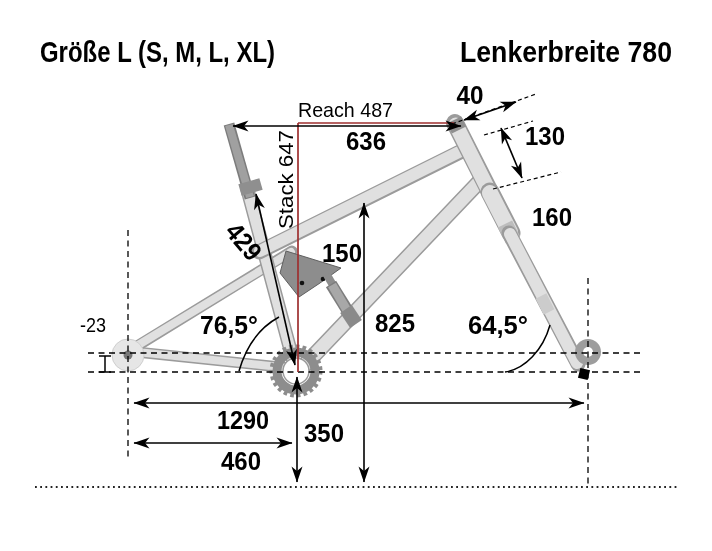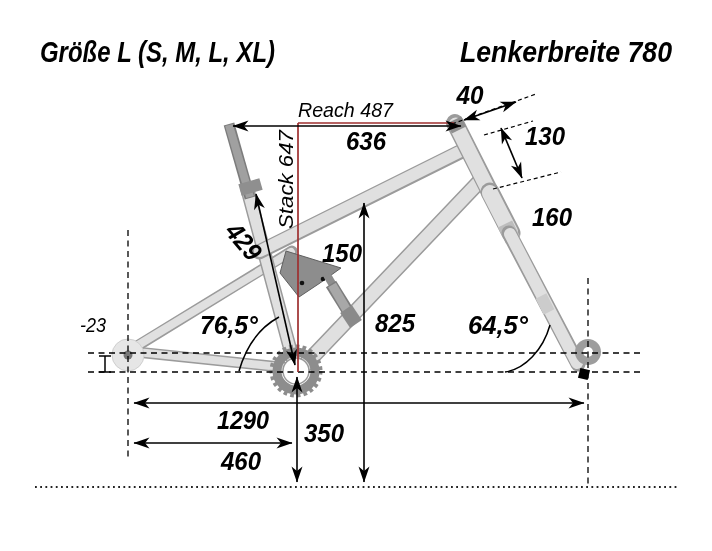--- a/index.html
+++ b/index.html
@@ -1,16 +1,16 @@
 <!DOCTYPE html>
 <html><head>
 <meta charset="utf-8">
 <style>
   html,body{margin:0;padding:0;background:#ffffff;}
-  .stage{width:712px;height:502px;position:relative;background:#ffffff;overflow:hidden;font-style:italic;}
+  .stage{width:712px;height:502px;position:relative;background:#ffffff;overflow:hidden;}
   svg{display:block;}
   text{font-family:"Liberation Sans","DejaVu Sans",sans-serif;fill:#000;}
   .t-title{font-size:30px;font-weight:bold;}
   .t-num{font-size:26px;font-weight:bold;}
   .t-red{font-size:21px;font-weight:normal;}
   .t-plain{font-size:21px;font-weight:normal;}
   .dim{stroke:#000;stroke-width:1.6;fill:none;}
   .guide{stroke:#000;stroke-width:1.3;fill:none;stroke-dasharray:6 4.5;}
   .guide-fine{stroke:#000;stroke-width:1.2;fill:none;stroke-dasharray:4 3;}
   .arc{stroke:#000;stroke-width:1.5;fill:none;}

